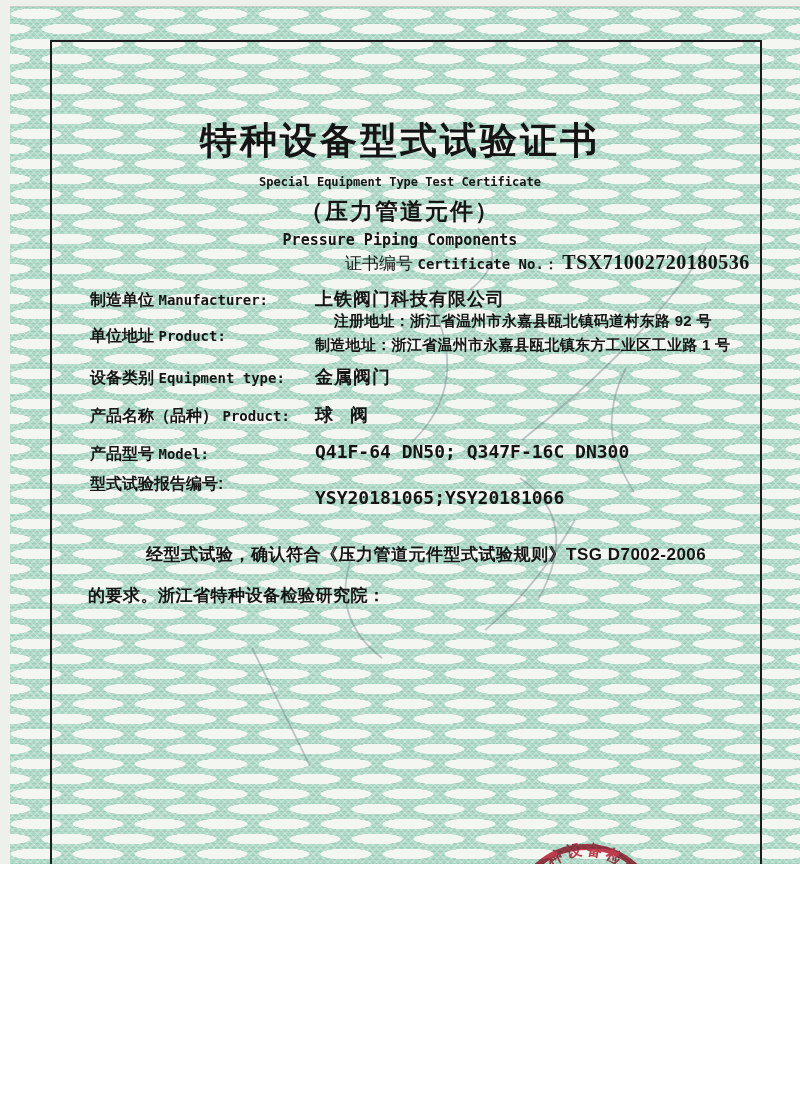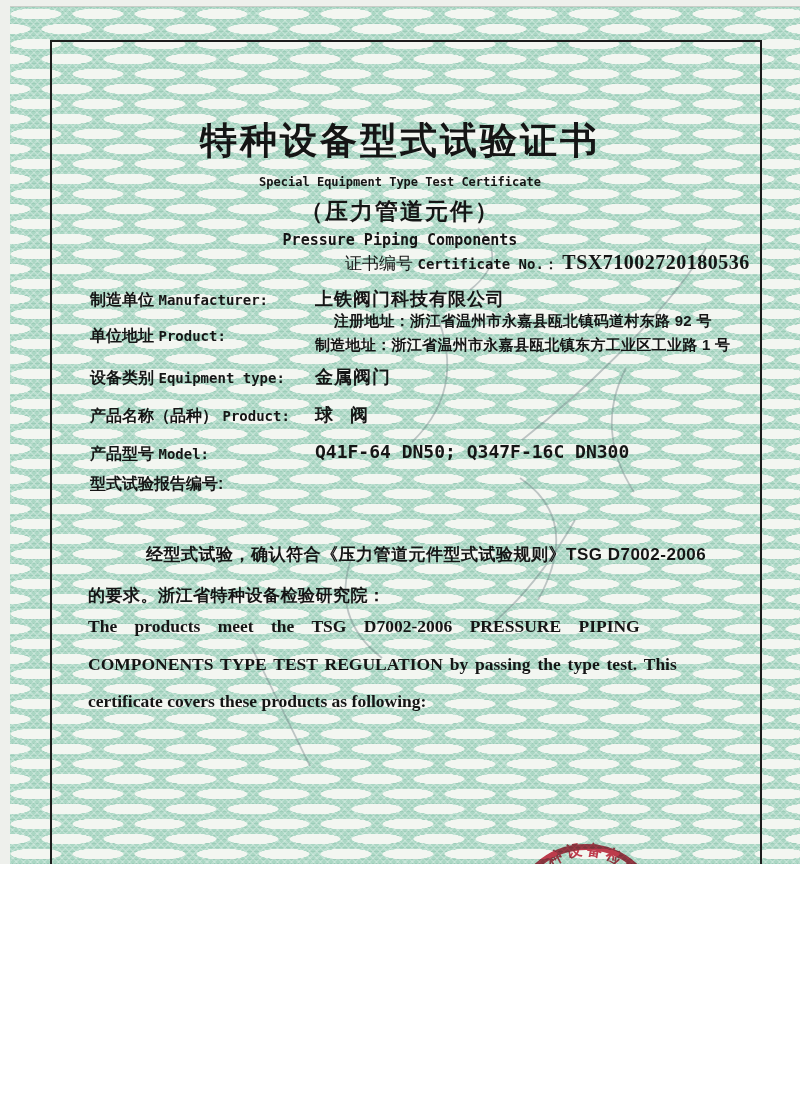--- a/index.html
+++ b/index.html
@@ -153,32 +153,28 @@
       <span class="cn">产品型号</span>
       <span class="en">Model:</span>
     </span>
     <span class="val v-mono">Q41F-64 DN50; Q347F-16C DN300</span>
   </div>
 
   <div class="abs row" style="top:474px;">
     <span class="lbl">
       <span class="cn" style="display:block;">型式试验报告编号:</span>
     </span>
+    <span class="val v-mono" style="top:13px;">YSY20181065;YSY20181066</span>
   </div>
 
   <div class="abs stmt-cn">
     <span class="indent">经型式试验，确认符合《压力管道元件型式试验规则》TSG D7002-2006</span>
     <span style="display:block;">的要求。浙江省特种设备检验研究院：</span>
   </div>
 
-  <div class="abs stmt-en">
-    <div class="l1">The products meet the TSG D7002-2006 PRESSURE PIPING</div>
-    <div class="l2">COMPONENTS TYPE TEST REGULATION by passing the type test. This</div>
-    <div class="l3">certificate covers these products as following:</div>
-  </div>
 
 
   <div class="abs issuer">
     <div class="name-cn">浙江省特种设备检验研究院</div>
     <div class="name-en">Zhejiang Special Equipment Inspection and Research Institute</div>
     <div class="date-cn">二〇一八年十二月二十五日</div>
     <div class="date-en">Date of Issued</div>
   </div>
 
   <svg class="abs red-seal" viewBox="0 0 160 160">

